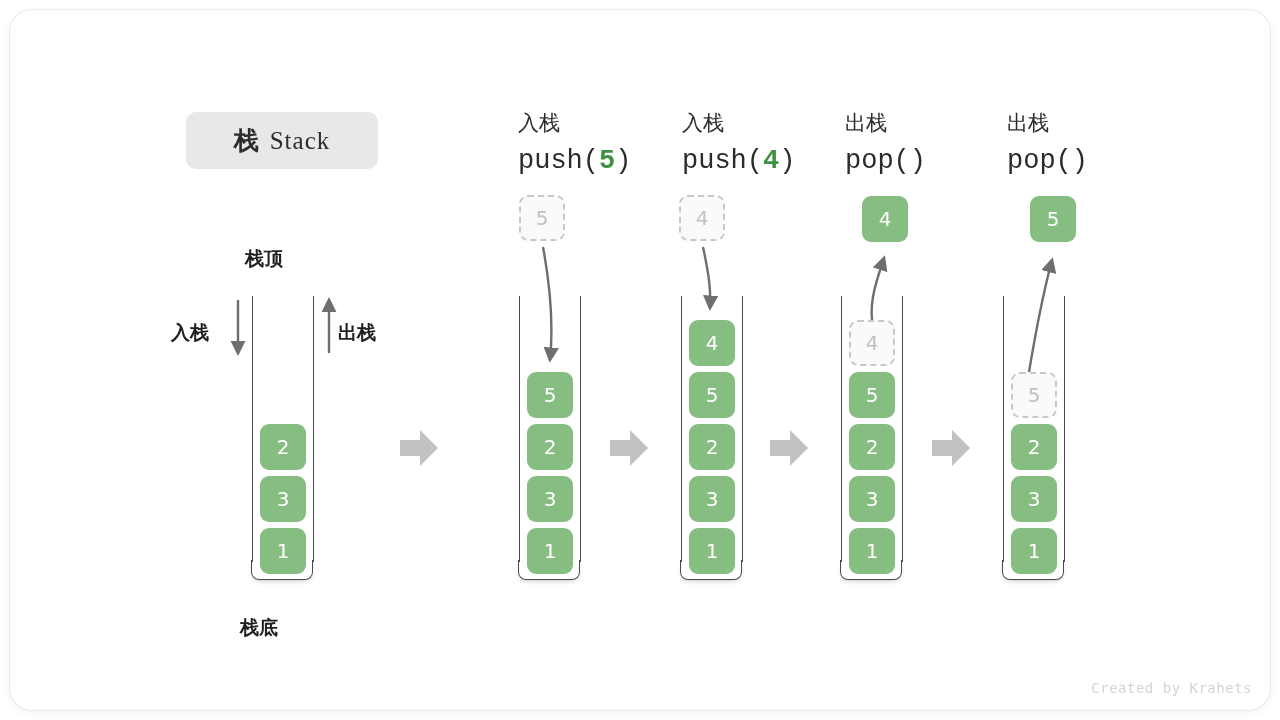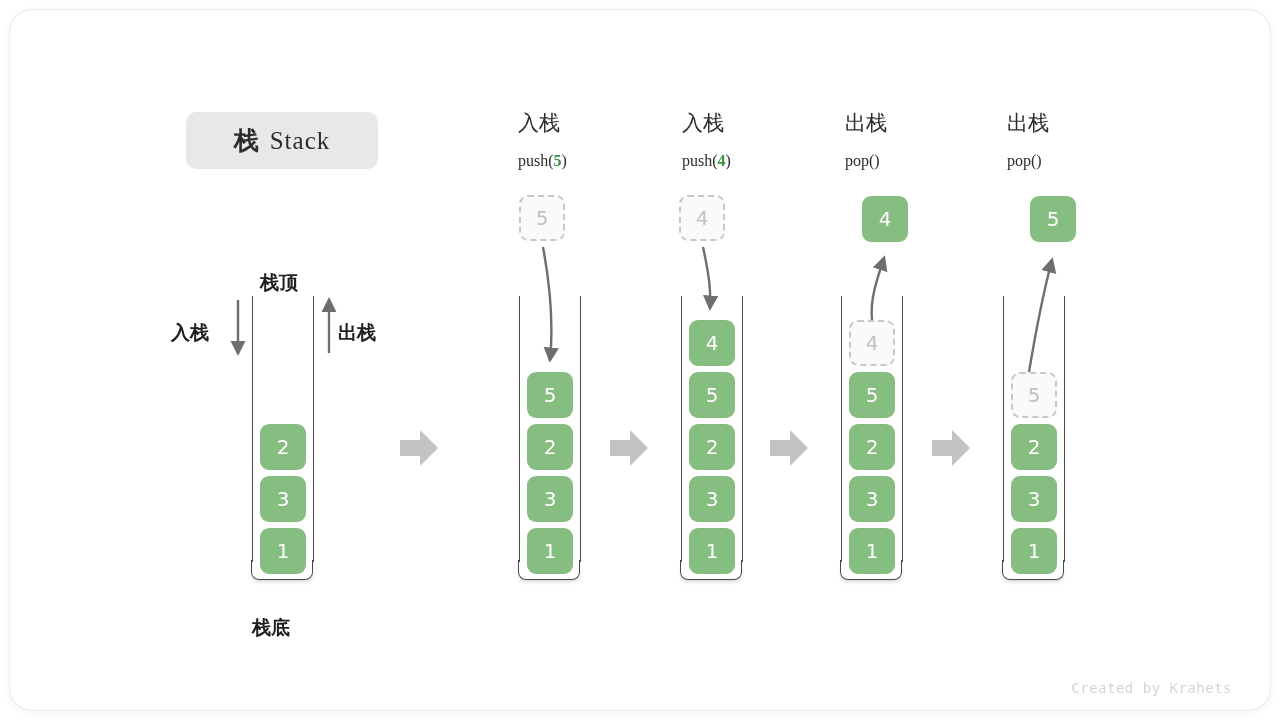--- a/index.html
+++ b/index.html
@@ -69,22 +69,22 @@
   .op-label {
     position: absolute;
     font-family: "DejaVu Sans", sans-serif;
     font-size: 21px;
     color: #2b2b2b;
     white-space: nowrap;
     line-height: 38px;
     text-align: left;
   }
   .op-label .code {
-    font-family: Liberation Serif, serif;
-    font-size: 16px;
+    font-family: Liberation Mono, monospace;
+    font-size: 27px;
     color: #2b2b2b;
   }
   .op-label .code .num {
     color: #3f9142;
     font-weight: bold;
   }
 
   
   .stack {
     position: absolute;
@@ -149,41 +149,41 @@
     position: absolute;
     left: 0;
     top: 0;
     width: 1280px;
     height: 720px;
     pointer-events: none;
   }
 
   .credit {
     position: absolute;
-    right: 48px;
+    right: 28px;
     bottom: 24px;
     font-family: "DejaVu Sans Mono", monospace;
     font-size: 14px;
     color: #d4d4d4;
     letter-spacing: 0.5px;
   }
 </style>
 </head>
 <body>
 
 <div id="canvas">
   <div class="frame"></div>
 
   <div class="title-badge">
     <span class="cn">栈</span>
     <span class="en">Stack</span>
   </div>
 
-  <div class="cn-label" style="left:260px; top:246px;margin-top:24px;">栈顶</div>
-  <div class="cn-label" style="left:252px; top:615px;">栈底</div>
+  <div class="cn-label" style="left:245px; top:246px;">栈顶</div>
+  <div class="cn-label" style="left:240px; top:615px;">栈底</div>
   <div class="cn-label" style="left:171px; top:320px;">入栈</div>
   <div class="cn-label" style="left:338px; top:320px;">出栈</div>
 
   <div class="stack" style="left:252px; top:296px; height:284px;">
     <div class="wall-left" style="height:266px;"></div>
     <div class="wall-right" style="height:266px;"></div>
     <div class="bottom" style="top:264px;"></div>
     <div class="cell solid" style="left:8px; top:128px;">2</div>
     <div class="cell solid" style="left:8px; top:180px;">3</div>
     <div class="cell solid" style="left:8px; top:232px;">1</div>

